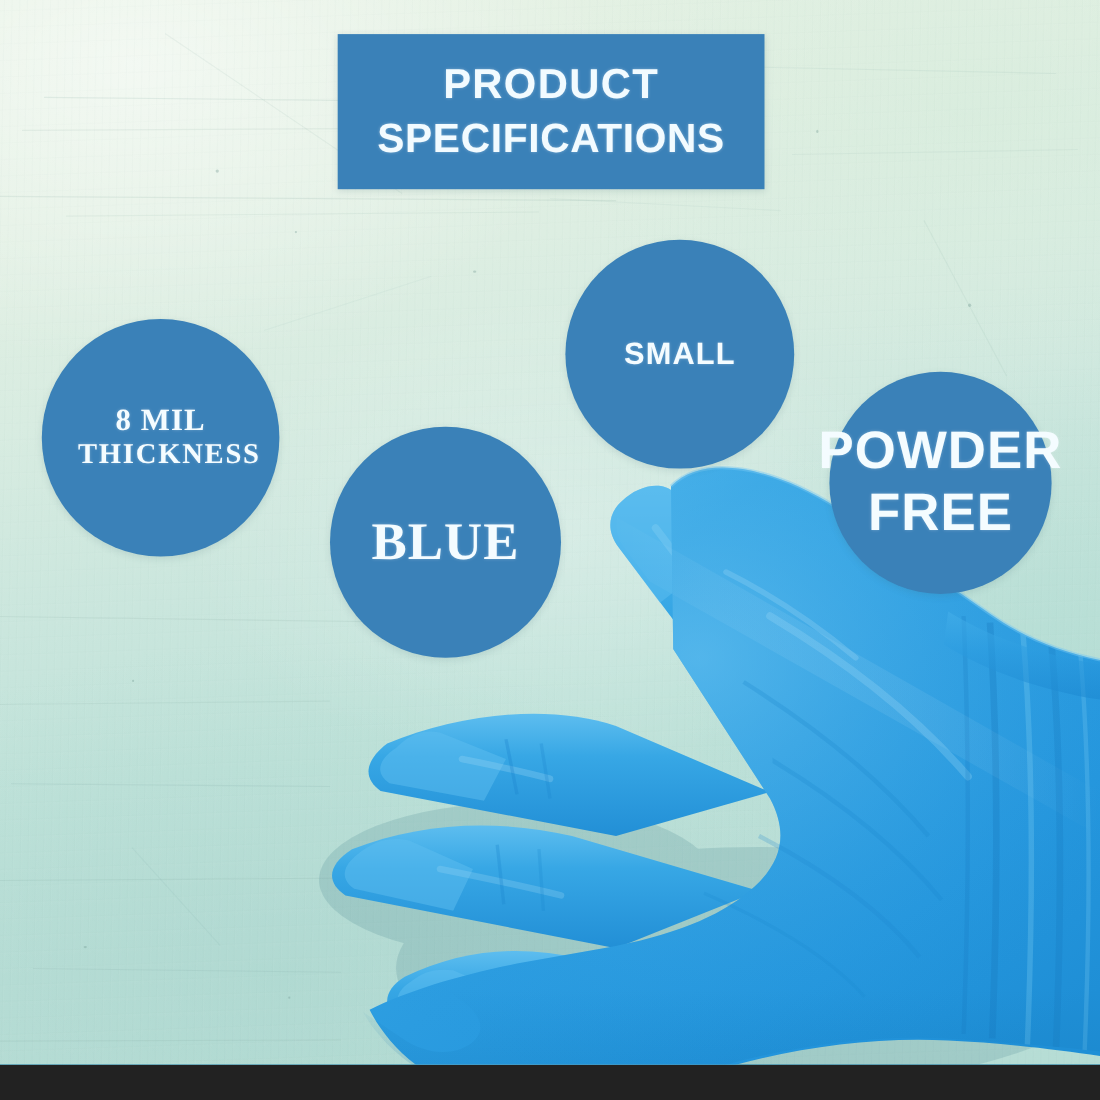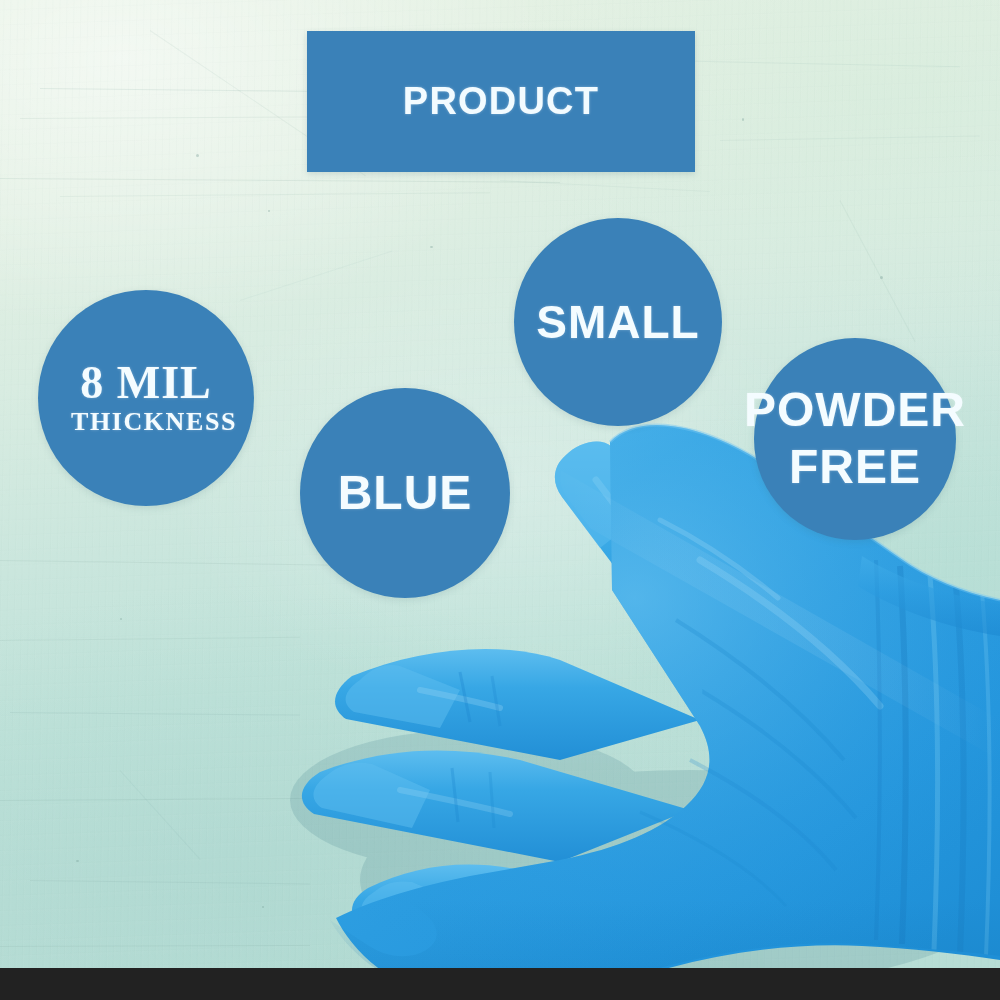--- a/index.html
+++ b/index.html
@@ -113,21 +113,21 @@
     box-shadow: 0 2px 7px rgba(60,100,110,.15);
   }
   .spec-text {
     color: #f4fcff;
     font-weight: 700;
     text-align: center;
     white-space: nowrap;
     letter-spacing: 1px;
     text-shadow: 0 0 3px rgba(255,255,255,.30);
   }
-  .t-lg  { font-size: 46px; line-height: 1.05; }
+  .t-lg  { font-size: 28px; line-height: 1.05; }
   .t-md  { font-size: 48px; line-height: 1.18; }
   .t-sm  { font-size: 26px; line-height: 1.15; letter-spacing: 1.6px; margin-left: 16px; }
 
   
   .glove-layer {
     position: absolute;
     inset: 0;
     pointer-events: none;
   }
   .glove-svg { position: absolute; left: 0; top: 0; }
@@ -372,28 +372,29 @@
           M 610 442
           C 640 412 702 424 762 462
           L 900 558
           C 928 578 962 592 1000 600" fill="none" stroke="#77c8f2" stroke-width="3" opacity="0.45"></path>
       </g>
     </svg>
   </div>
 
   <div class="banner">
     <div class="banner-line">PRODUCT</div>
+    <div class="banner-line l2">SPECIFICATIONS</div>
   </div>
 
   <div class="spec-circle" style="left:38px; top:290px; width:216px; height:216px;font-family:Liberation Serif, serif;">
     <div class="spec-text t-lg">8 MIL</div>
     <div class="spec-text t-sm">THICKNESS</div>
   </div>
 
-  <div class="spec-circle" style="left:300px; top:388px; width:210px; height:210px;">
+  <div class="spec-circle" style="left:300px; top:388px; width:210px; height:210px;font-family:Liberation Serif, serif;">
     <div class="spec-text t-md">BLUE</div>
   </div>
 
   <div class="spec-circle" style="left:514px; top:218px; width:208px; height:208px;">
     <div class="spec-text t-lg">SMALL</div>
   </div>
 
   <div class="spec-circle" style="left:754px; top:338px; width:202px; height:202px;">
     <div class="spec-text t-md">POWDER</div>
     <div class="spec-text t-md">FREE</div>

